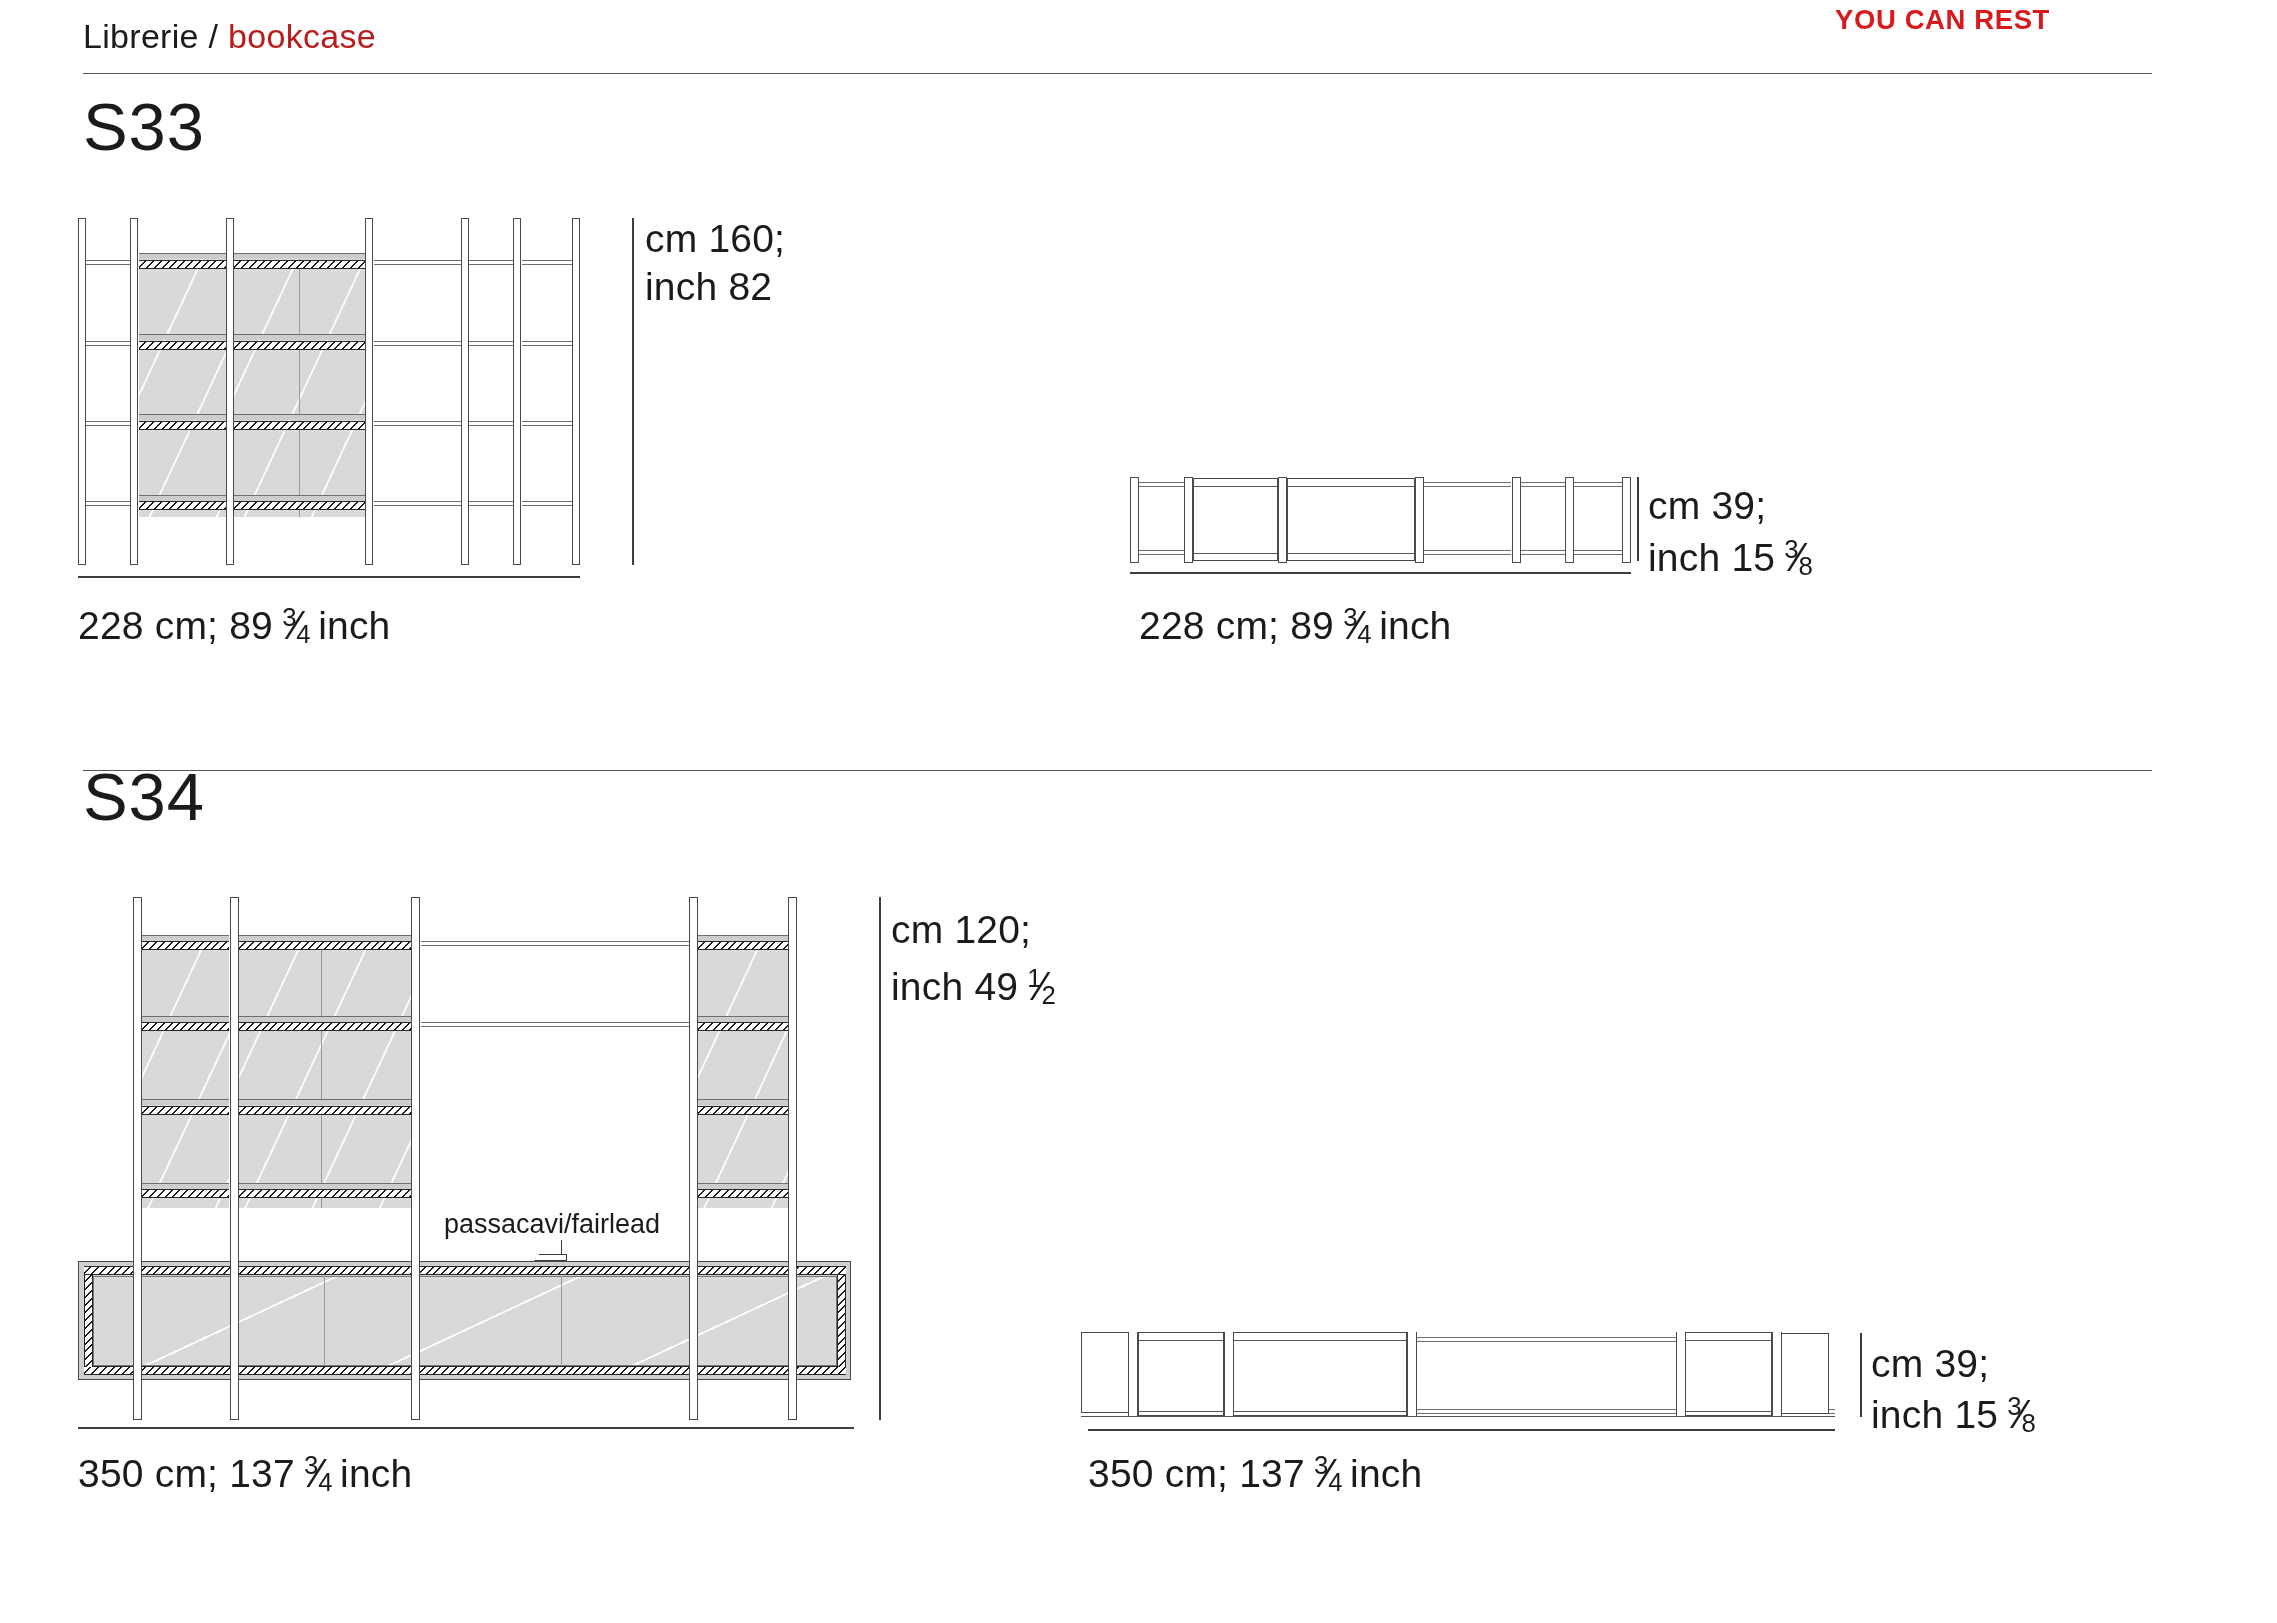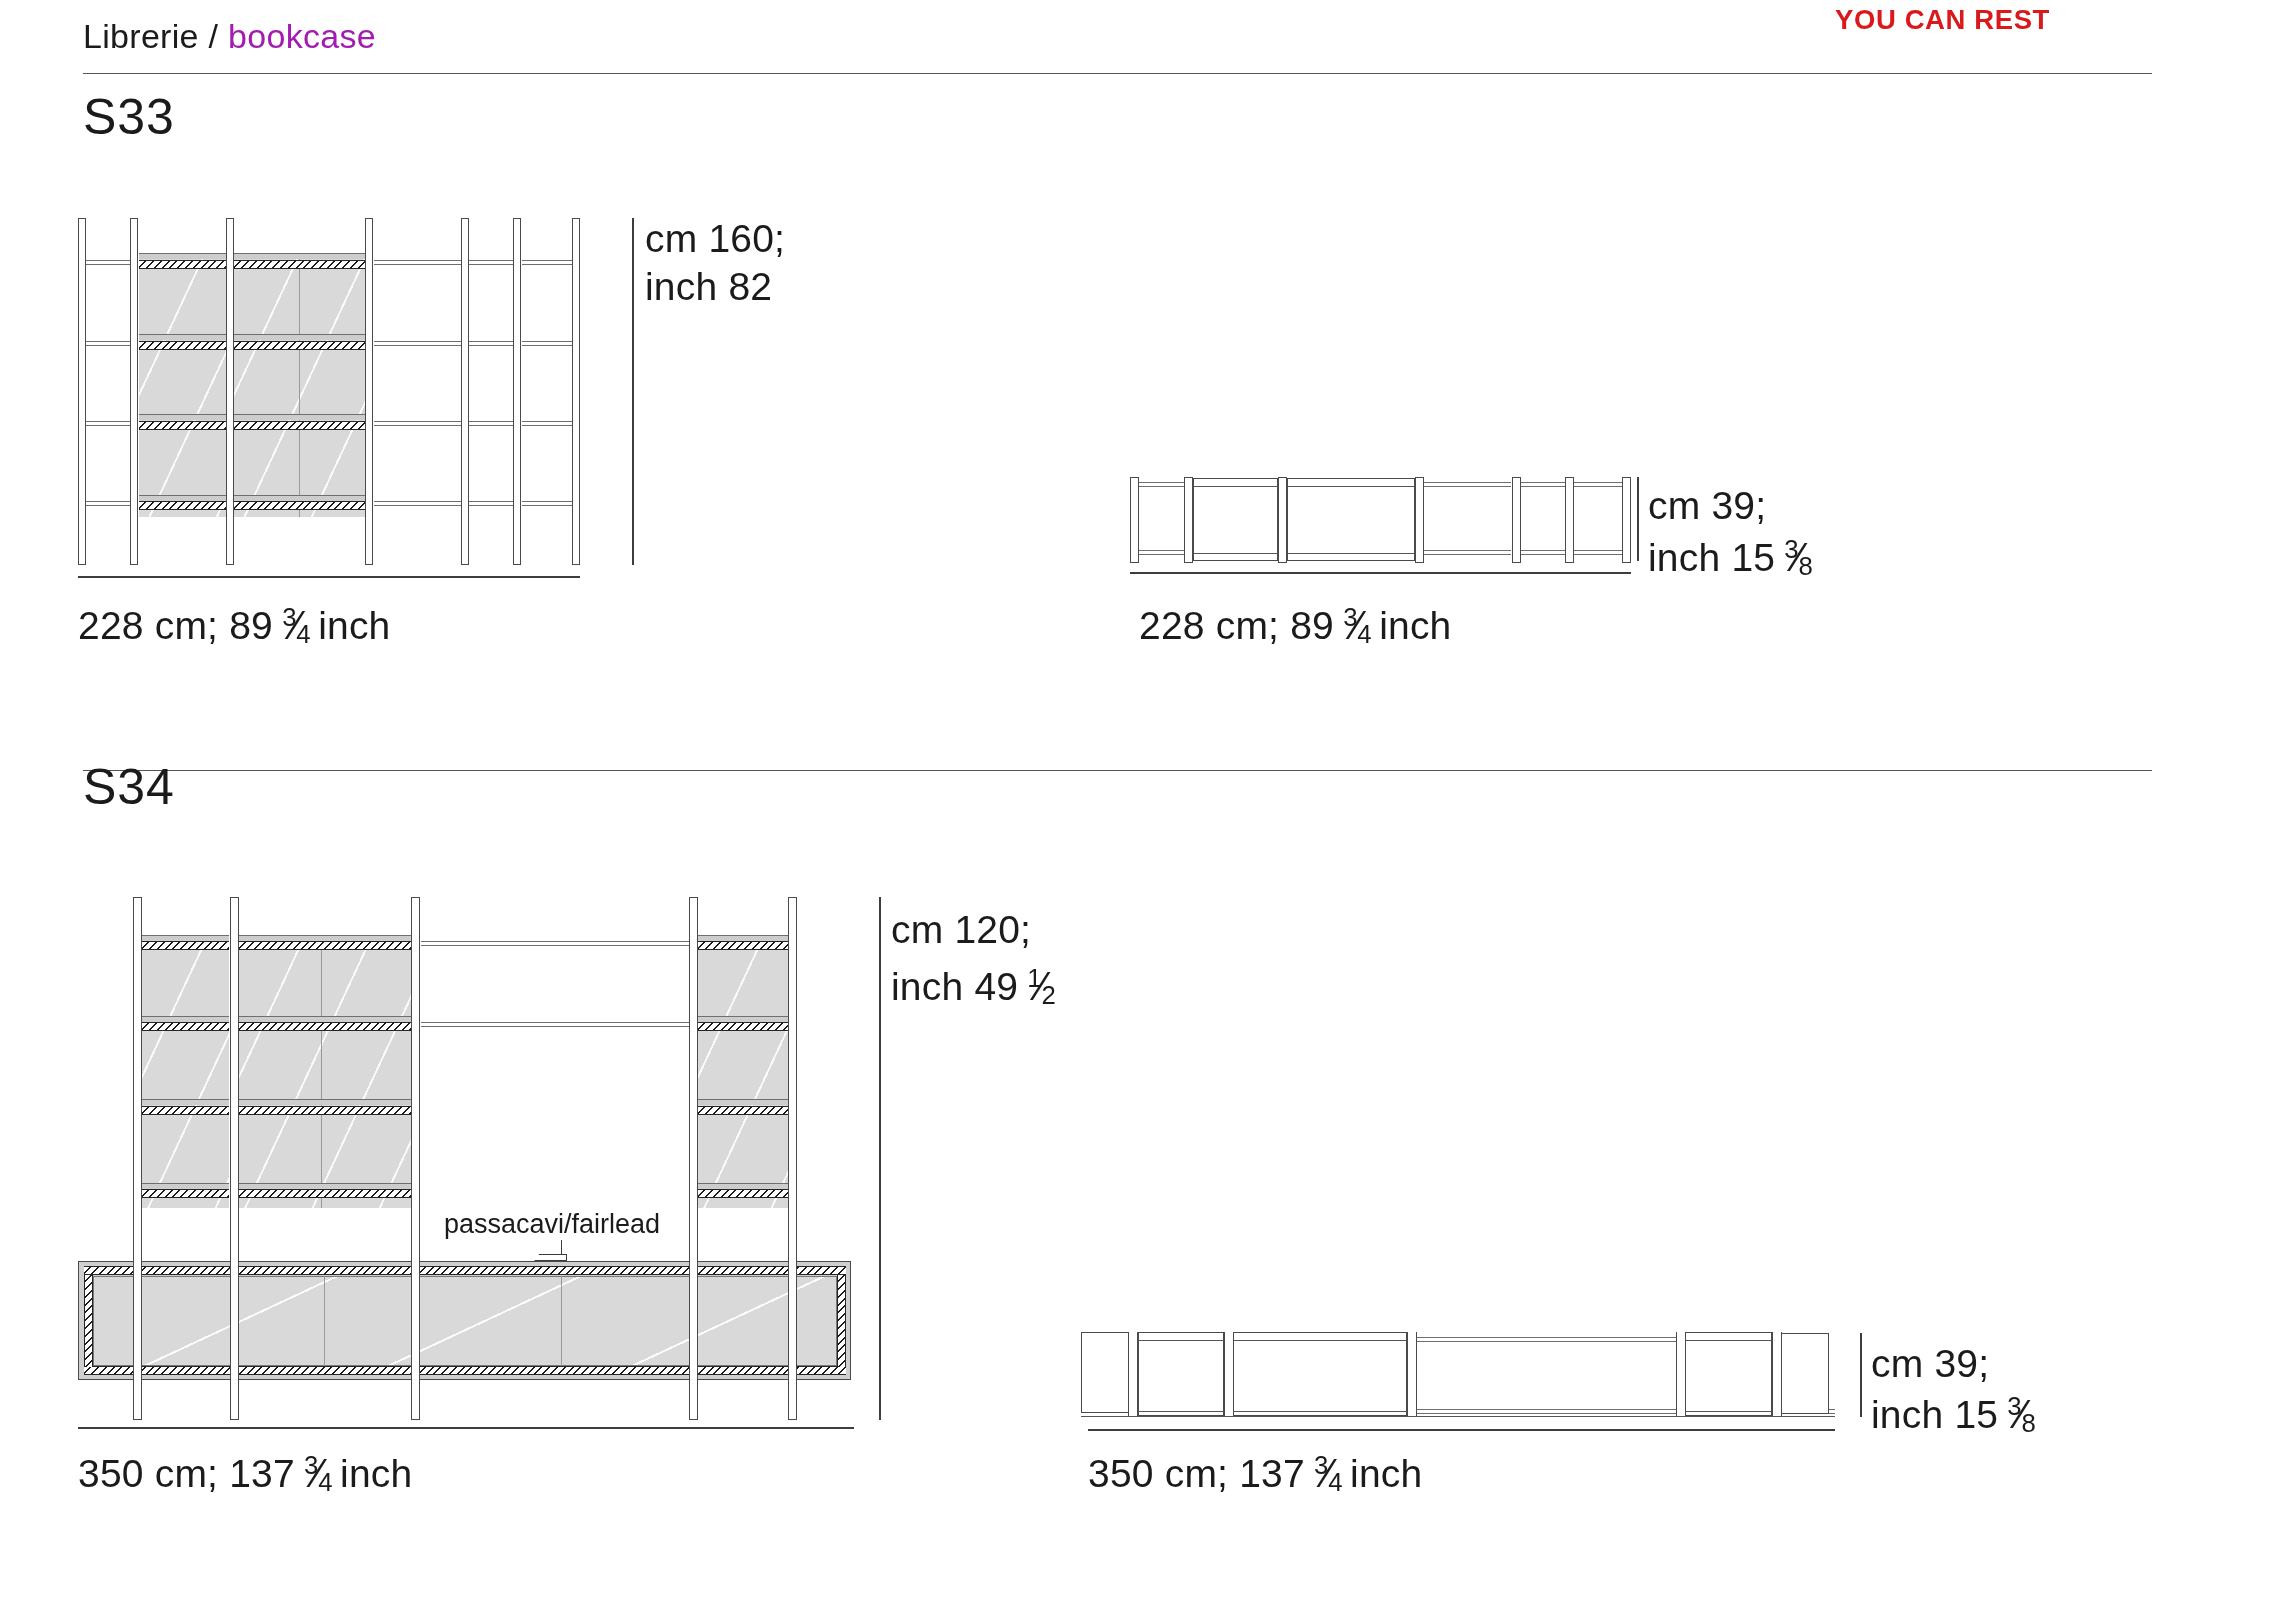--- a/index.html
+++ b/index.html
@@ -19,23 +19,23 @@
   .vdiv{background:#9a9a9a;}
   .vline{background:#3d3d3d;}
   .hline{background:#3d3d3d;}
   .obox{background:#fff;border:1.4px solid #4a4a4a;}
   .basebox{background:#cfcfcf;border:1.4px solid #4a4a4a;}
   .notch{background:#fff;border:1.4px solid #3a3a3a;clip-path:polygon(0 100%,16% 0,100% 0,100% 100%);}
   
   .t{position:absolute;white-space:nowrap;}
   .hdr{font-size:34px;letter-spacing:0.3px;}
   .hdr .it{font-weight:400;}
-  .hdr .en{font-weight:400;color:#a21caf;}
+  .hdr .en{font-weight:400;color:#b91c1c;}
   .promo{font-size:27.5px;font-weight:700;letter-spacing:0.6px;}
-  .model{font-size:50px;font-weight:400;letter-spacing:0.9px;}
+  .model{font-size:67px;font-weight:400;letter-spacing:0.9px;}
   .dim{font-size:39px;letter-spacing:0.2px;margin-top:12px;}
   .note{font-size:27px;}
   .fr{display:inline-block;margin:0 7.3px 0 9.2px;}
   .fr .n{font-size:.66em;vertical-align:.52em;}
   .fr .s{font-size:1.05em;margin:0 -3.7px;}
   .fr .d{font-size:.66em;vertical-align:-.14em;}
 </style>
 </head>
 <body>
 

